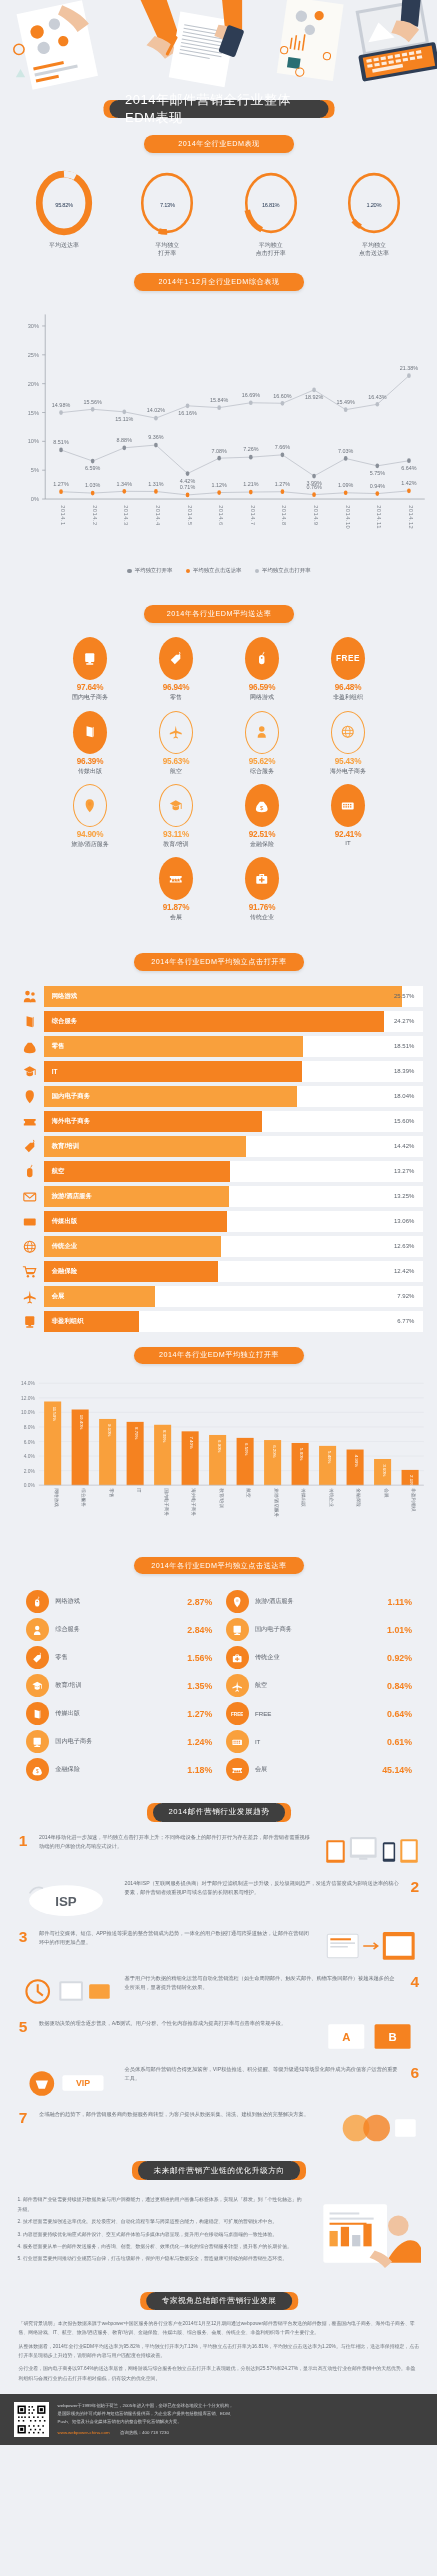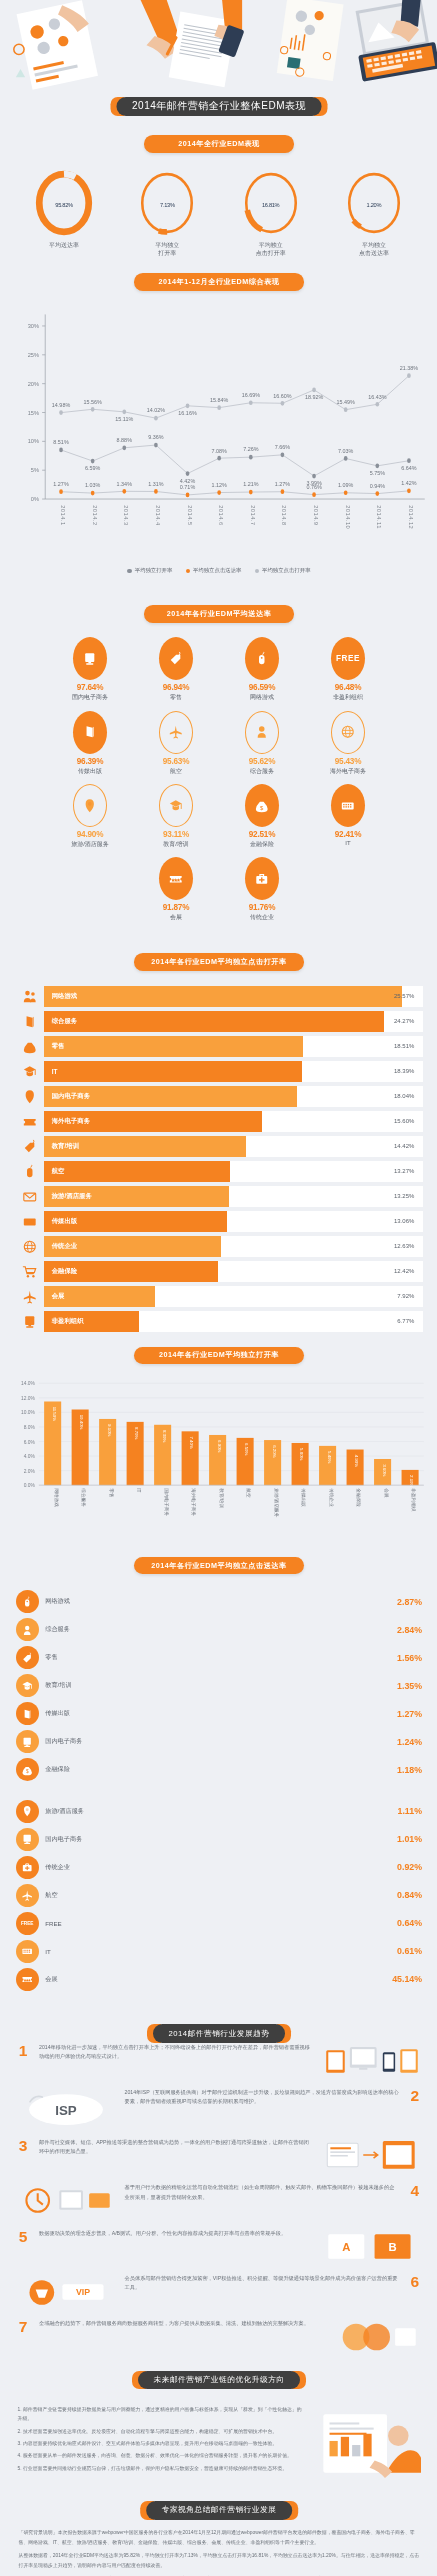--- a/index.html
+++ b/index.html
@@ -43,21 +43,20 @@
     height: 17.5px;
     background: #f58220;
     border-radius: 8.8px;
     display: flex;
     align-items: center;
     justify-content: center;
     color: #fff;
     font-size: 7.2px;
     letter-spacing: 0.5px;
     box-shadow: 0 1.5px 3.1px rgba(0,0,0,.10);
-    font-weight: bold;
   }
   .orange-pill.wide { width: 170px; }
 
   
   .donut-row {
     display: flex;
     justify-content: space-around;
     margin-top: 17.5px;
     padding: 0 12.4px;
   }
@@ -123,21 +122,21 @@
   .hbar-label { color: #fff; font-size: 6.4px; white-space: nowrap; font-weight: bold; }
   .hbar-value {
     position: absolute; right: 8.2px; font-size: 6px; color: #5d636c;
   }
 
   
   .colchart { margin-top: 11.3px; padding: 0 7.2px; }
 
   
   .twocol {
-    display: flex; margin-top: 13.4px; padding: 0 16px; gap: 13.4px; flex-direction: column;
+    display: flex; margin-top: 13.4px; padding: 0 26px; gap: 13.4px;
   }
   .twocol-col { flex: 1; }
   .stat-line {
     display: flex; align-items: center; height: 28px;
   }
   .stat-ic {
     width: 23px; height: 23px; border-radius: 50%; background: #f58220;
     display: flex; align-items: center; justify-content: center; flex: none;
   }
   .stat-ic.pale { background: #f9a03c; }
@@ -268,21 +267,21 @@
       <path d="M30 150 l18 0 l-9 -16 Z" fill="#cfe7e4"></path>
     </svg>
   </div>
 
 
   <div style="position:relative;height:29px;margin-top:3.1px;">
     <div style="position:absolute;left:50%;top:4.1px;transform:translateX(-50%);">
       <div style="position:relative;display:inline-block;">
         <div style="position:absolute;left:-6.2px;top:0;width:14.4px;height:18.5px;background:#f58220;border-radius:7.2px 0 0 7.2px;"></div>
         <div style="position:absolute;right:-6.2px;top:0;width:14.4px;height:18.5px;background:#f58220;border-radius:0 7.2px 7.2px 0;"></div>
-        <div style="position:relative;background:#3f3f3f;border-radius:9.3px;height:18.5px;padding:0 15.5px;display:flex;align-items:center;justify-content:center;color:#fff;font-size:10px;letter-spacing:0.5px;">2014年邮件营销全行业整体EDM表现</div>
+        <div style="position:relative;background:#3f3f3f;border-radius:9.3px;height:18.5px;padding:0 15.5px;display:flex;align-items:center;justify-content:center;color:#fff;font-size:13px;letter-spacing:0.5px;">2014年邮件营销全行业整体EDM表现</div>
       </div>
     </div>
   </div>
 
   <div class="orange-pill">2014年全行业EDM表现</div>
 
   <div class="donut-row">
     <div class="donut-cell">
       <div class="donut">
         <svg viewBox="0 0 112 128">
@@ -1057,21 +1056,21 @@
               </g>
             </svg>
           </div>
           <div class="stat-nm">会展</div>
           <div class="stat-vl">45.14%</div>
         </div>
       </div>
   </div>
 
   <div style="position:relative;height:31px;margin-top:10.3px;">
-    <div style="position:absolute;left:50%;top:21px;transform:translateX(-50%);">
+    <div style="position:absolute;left:50%;top:9px;transform:translateX(-50%);">
       <div style="position:relative;display:inline-block;">
         <div style="position:absolute;left:-6.2px;top:0;width:14.4px;height:18.5px;background:#f58220;border-radius:7.2px 0 0 7.2px;"></div>
         <div style="position:absolute;right:-6.2px;top:0;width:14.4px;height:18.5px;background:#f58220;border-radius:0 7.2px 7.2px 0;"></div>
         <div style="position:relative;background:#3f3f3f;border-radius:9.3px;height:18.5px;padding:0 15.5px;display:flex;align-items:center;justify-content:center;color:#fff;font-size:7.7px;letter-spacing:0.5px;">2014邮件营销行业发展趋势</div>
       </div>
     </div>
   </div>
   <div class="trend" id="trend-list">
       <div class="trend-item">
         <div class="trend-num">1</div>

